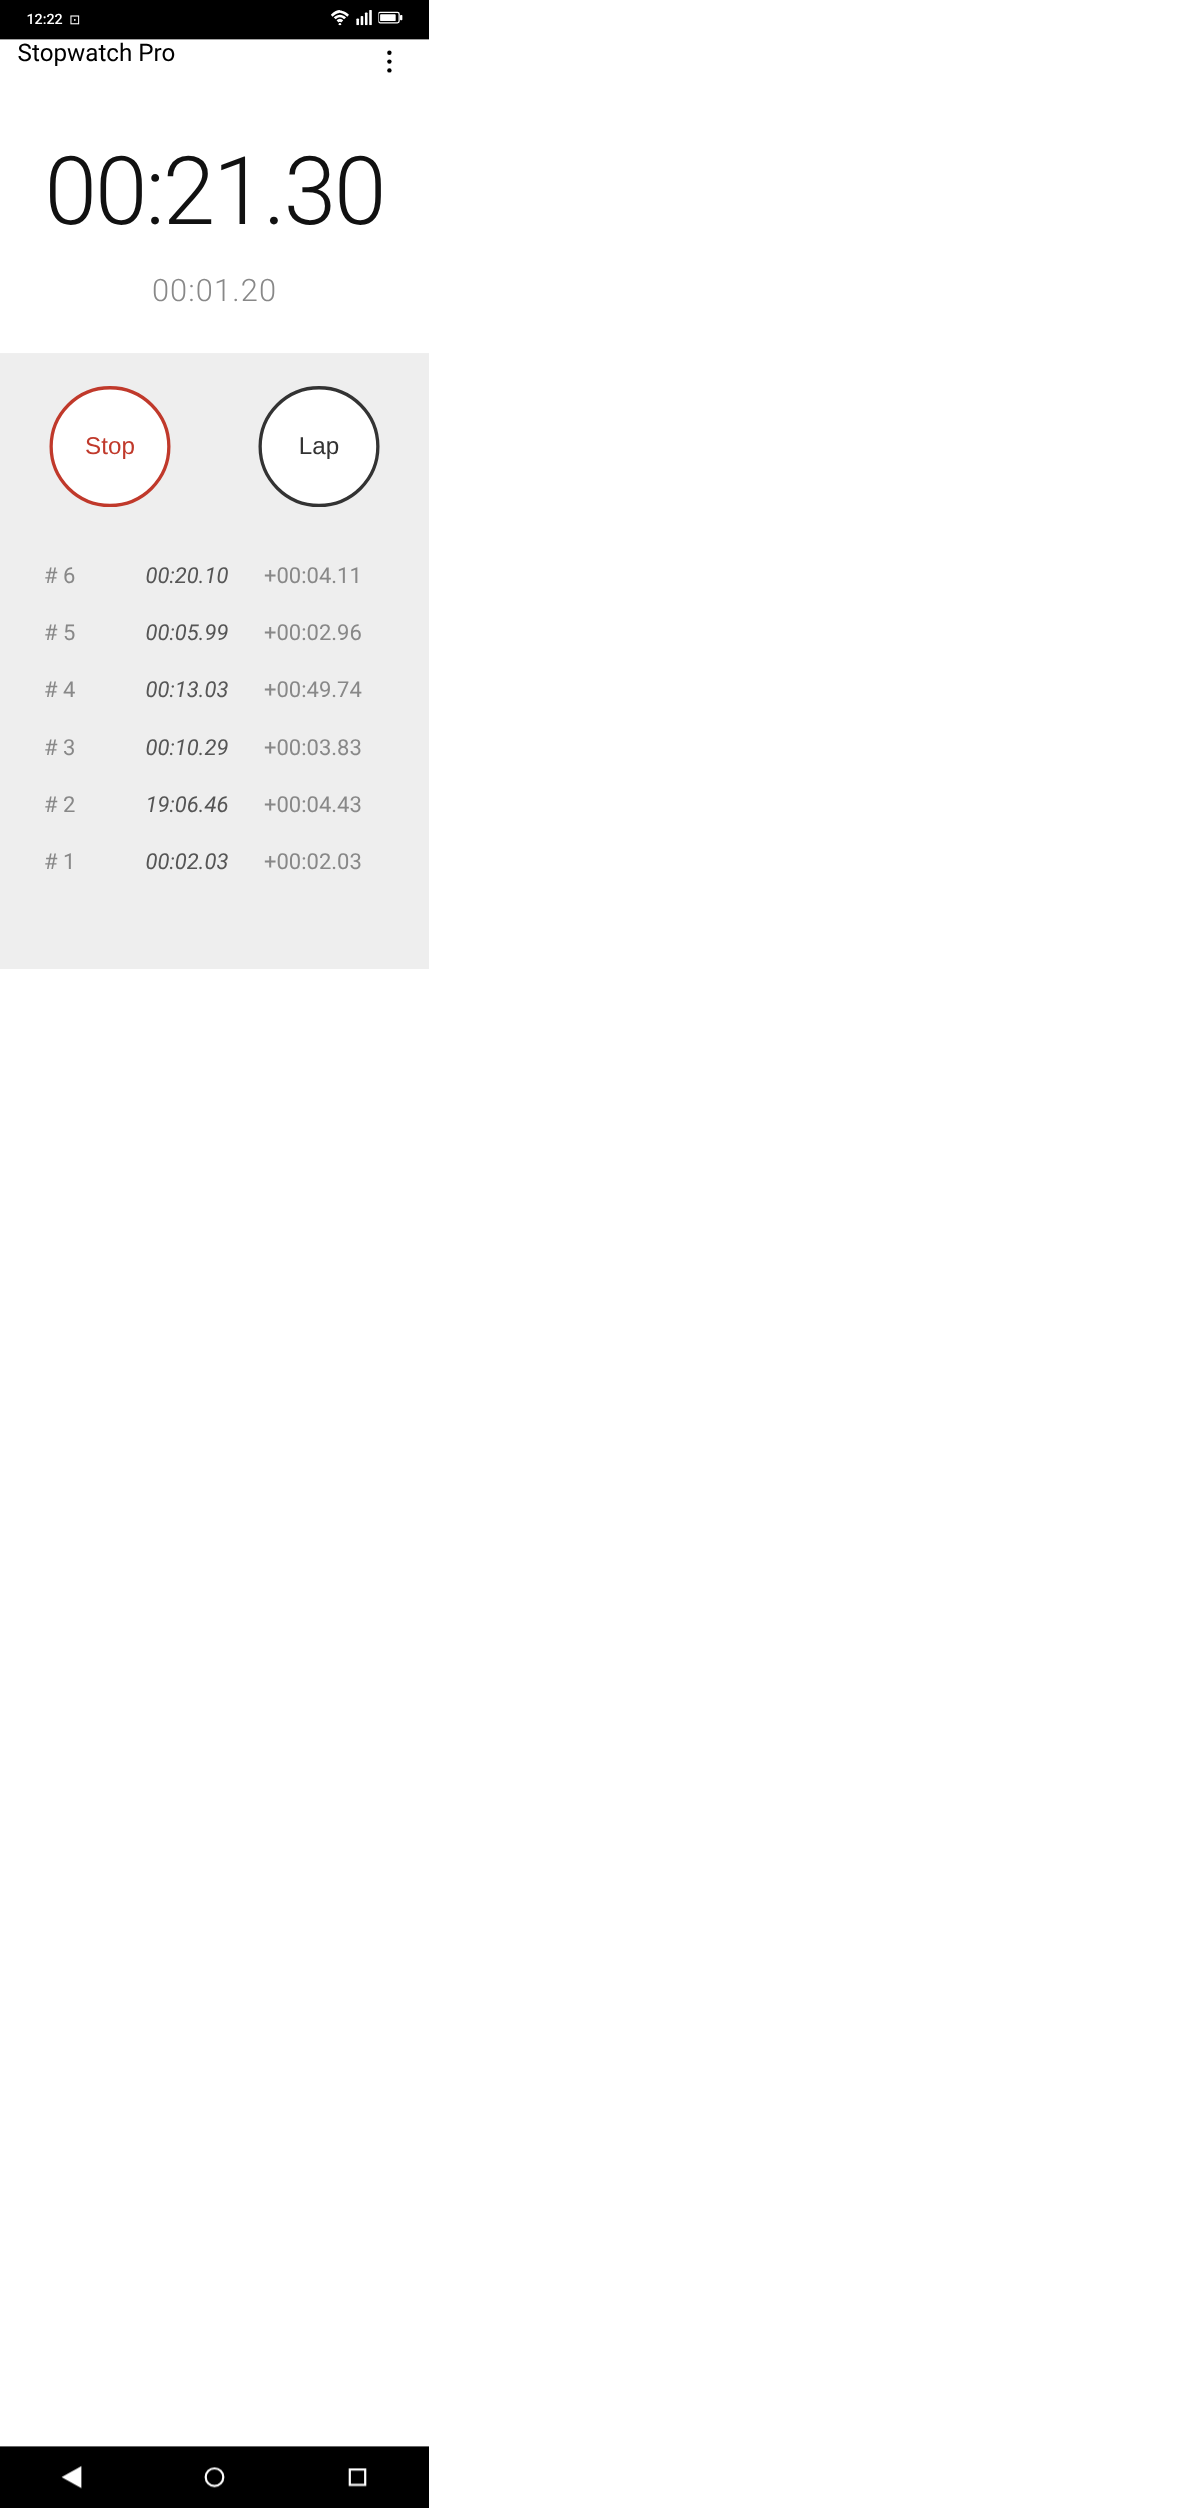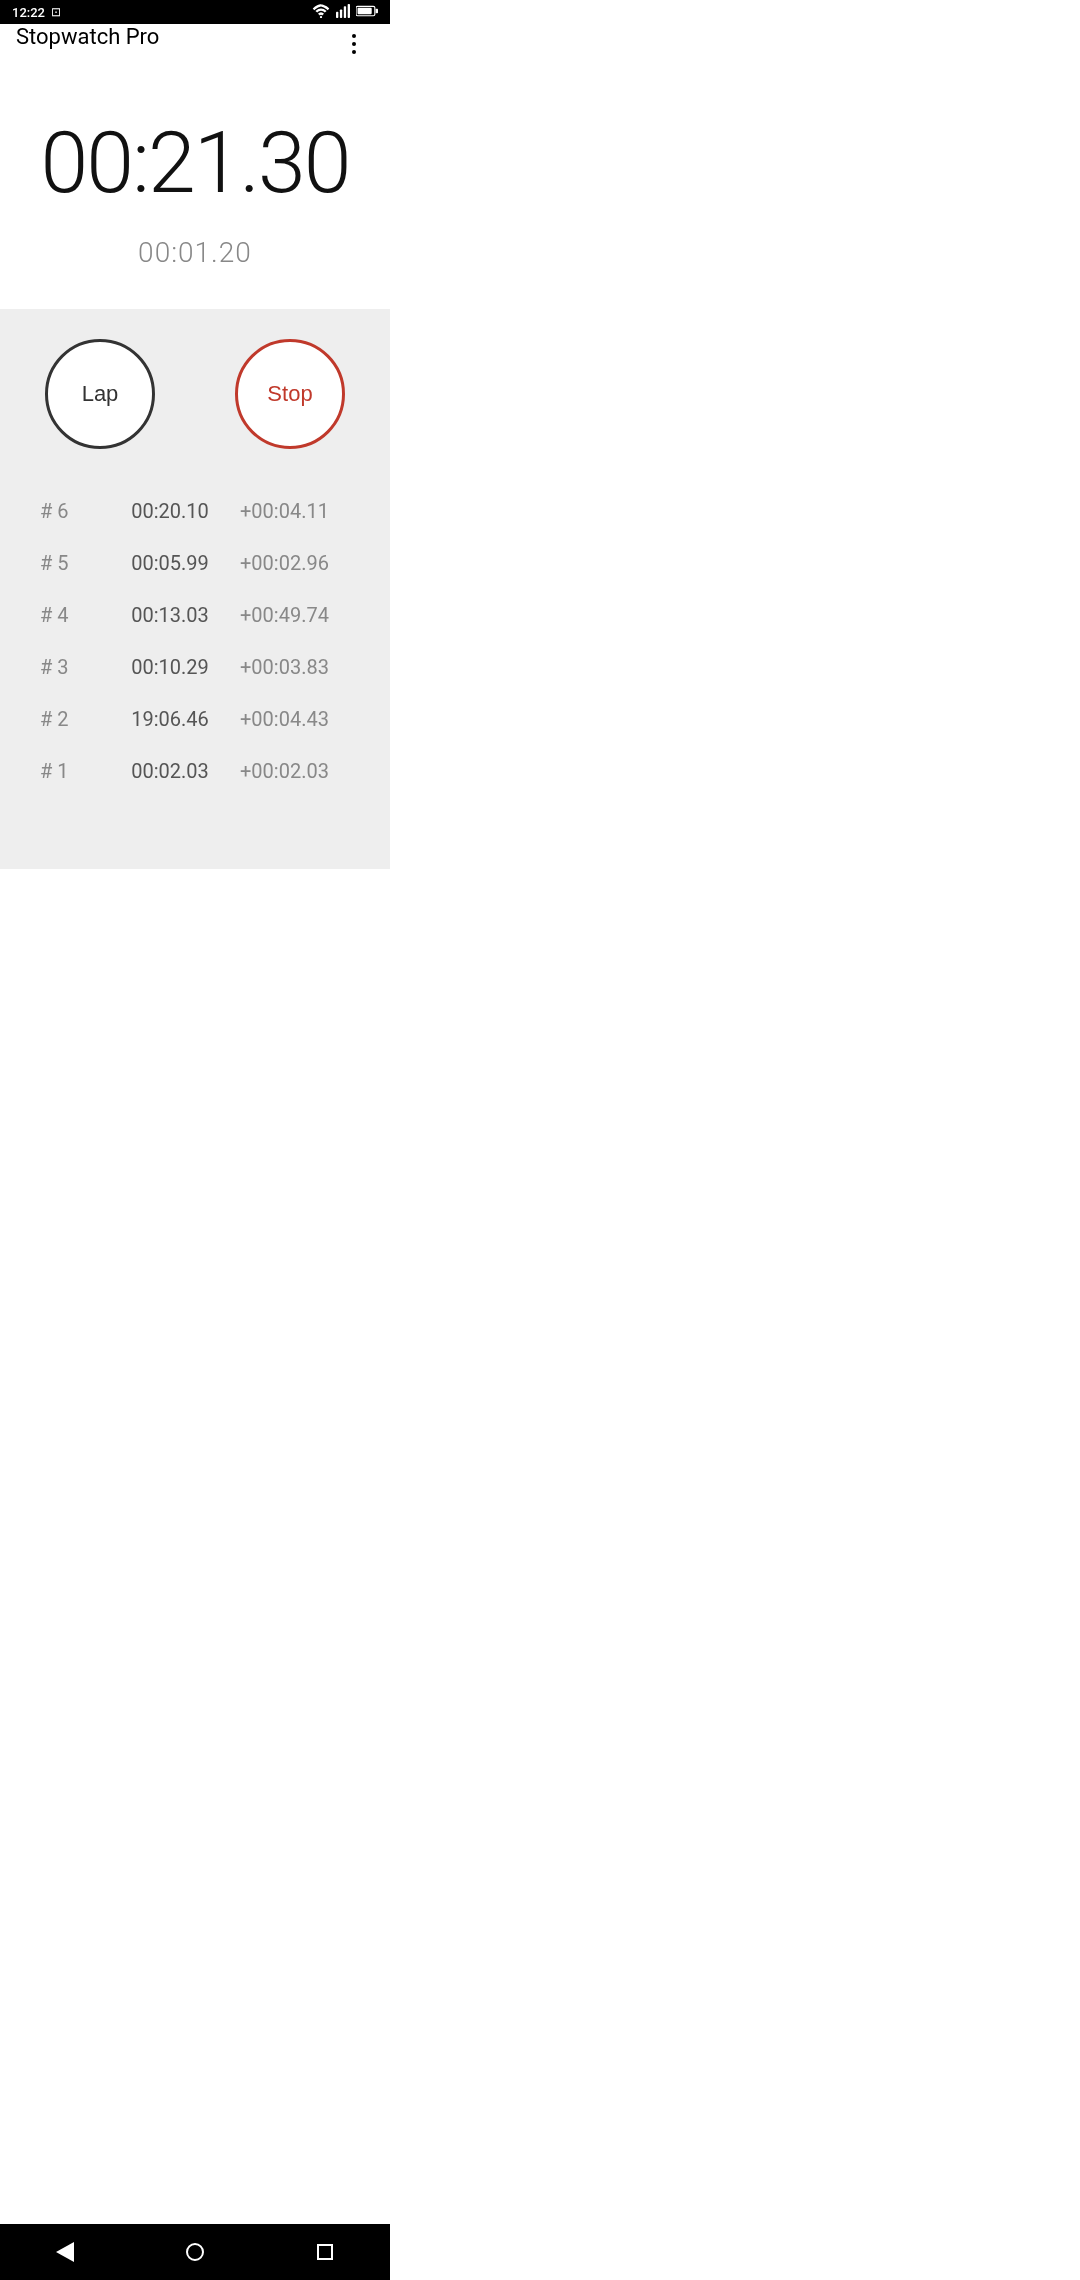--- a/index.html
+++ b/index.html
@@ -13,25 +13,25 @@
       width: 390px;
       min-height: 820px;
       background: #fff;
       font-family: 'Roboto', Arial, sans-serif;
       overflow-x: hidden;
     }
 
     .status-bar {
       background: #000;
       color: #fff;
-      height: 24px;
+      height: 36px;
       display: flex;
       align-items: center;
       justify-content: space-between;
-      padding: 0 12px;
+      padding: 0 24px;
       font-size: 13px;
       font-weight: 500;
     }
 
     .status-bar-left {
       display: flex;
       align-items: center;
       gap: 6px;
     }
 
@@ -165,20 +165,21 @@
 
     .lap-row .lap-num {
       width: 60px;
       color: #888;
     }
 
     .lap-row .lap-total {
       flex: 1;
       text-align: center;
       color: #555;
+      font-style: italic;
     }
 
     .lap-row .lap-delta {
       width: 110px;
       text-align: left;
       color: #888;
     }
 
     .nav-bar {
       background: #000;
@@ -270,22 +271,22 @@
   </button>
 </div>
 
 <div class="timer-section">
   <div class="main-time">00:21.30</div>
   <div class="lap-time">00:01.20</div>
 </div>
 
 <div class="controls-section">
   <div class="buttons-row">
+    <button class="circle-btn stop">Stop</button>
     <button class="circle-btn">Lap</button>
-    <button class="circle-btn stop">Stop</button>
   </div>
 
   <div class="laps-list" id="laps-container">
   <div class="lap-row">
       <span class="lap-num"># 6</span>
       <span class="lap-total">00:20.10</span>
       <span class="lap-delta">+00:04.11</span>
     </div>
       <div class="lap-row">
       <span class="lap-num"># 5</span>

